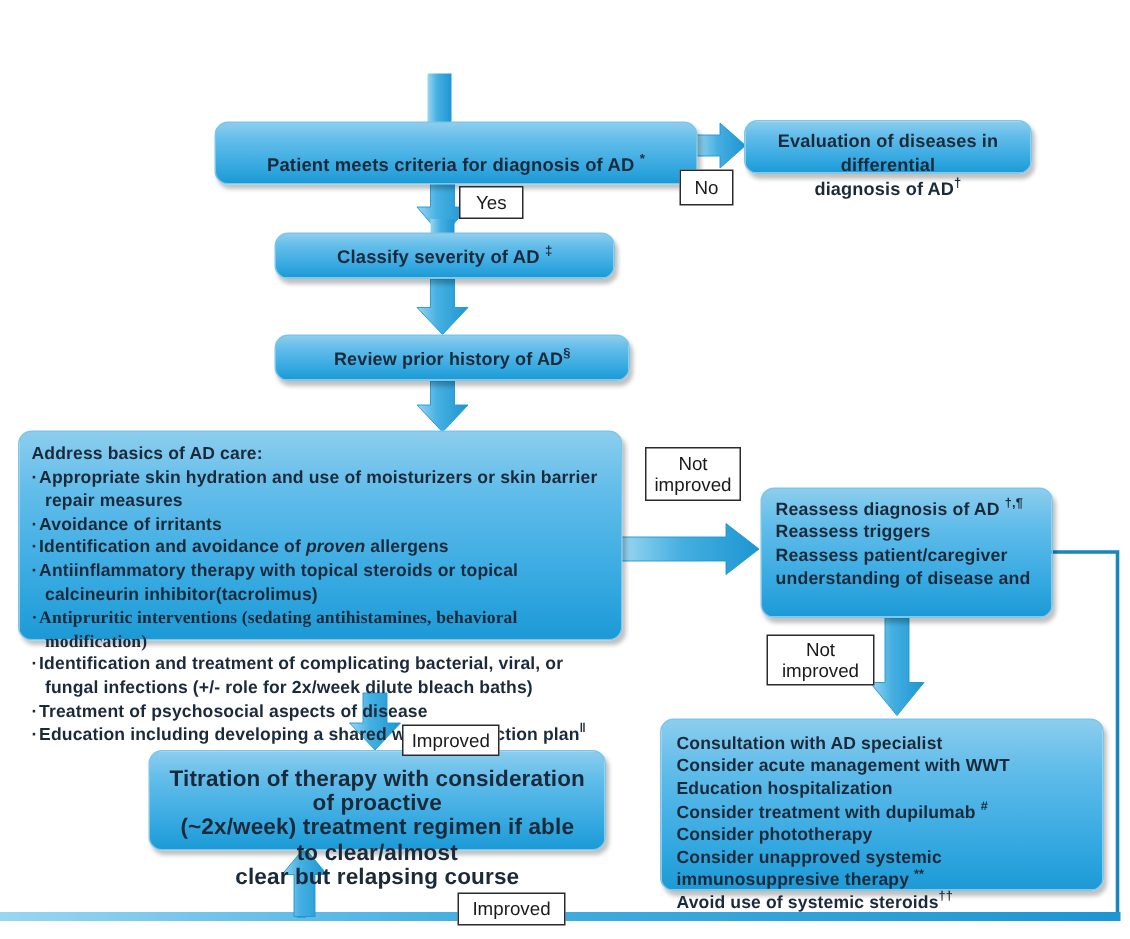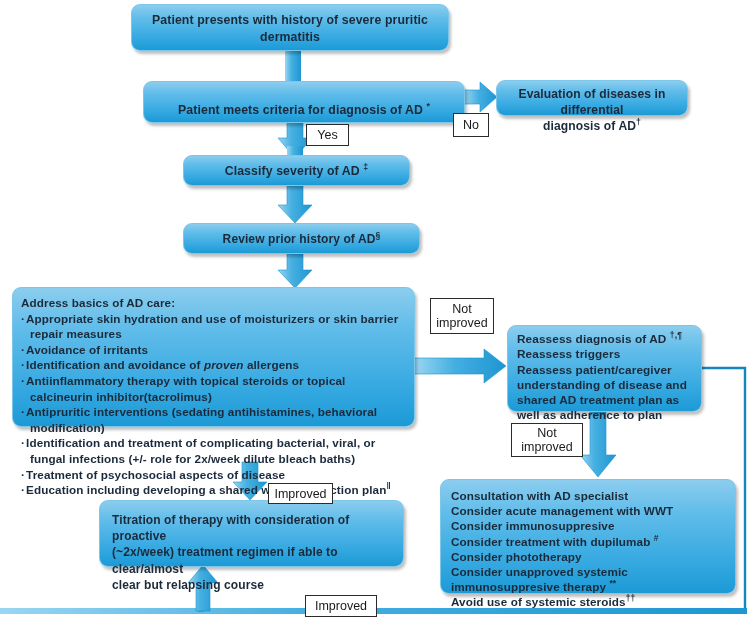--- a/index.html
+++ b/index.html
@@ -119,24 +119,20 @@
 
     <g>
       <polygon points="196,611 210,611 210,583 218,583 203,565 188,583 196,583" fill="url(#agv)" stroke="#1d96d2" stroke-width="0.6"></polygon>
     </g>
 
     <g>
       <rect x="108" y="566" width="3" height="2" fill="#ffffff"></rect>
     </g>
   </svg>
 
-  <div class="node center" style="left:131px;top:4px;width:318px;height:47px;padding:7px 14px;font-size:12.3px;line-height:17px;">
-    <span class="txt">Patient presents with history of severe pruritic</span>
-    <span class="txt">dermatitis</span>
-  </div>
 
   <div class="node center" style="left:143px;top:81px;width:322px;height:33px;padding:20px 12px;font-size:12.3px;line-height:17px;">
     <span class="txt"><span>Patient meets criteria for diagnosis of AD </span><sup class="fn">*</sup></span>
   </div>
 
   <div class="node center" style="left:496px;top:80px;width:192px;height:36px;padding:5px 10px;font-size:12.1px;line-height:16px;">
     <span class="txt">Evaluation of diseases in differential</span>
     <span class="txt"><span>diagnosis of AD</span><sup class="fn">†</sup></span>
   </div>
 
@@ -148,47 +144,46 @@
     <span class="txt"><span>Review prior history of AD</span><sup class="fn">§</sup></span>
   </div>
 
   <div class="node left" style="left:12px;top:287px;width:403px;height:140px;padding:7px 11px 6px 8px;font-size:11.7px;line-height:15.6px;">
     <div>Address basics of AD care:</div>
     <div id="basics-bullets">
         <div style="padding-left: 9px; text-indent: -9px;">· Appropriate skin hydration and use of moisturizers or skin barrier repair measures</div>
         <div style="padding-left: 9px; text-indent: -9px;">· Avoidance of irritants</div>
         <div style="padding-left: 9px; text-indent: -9px;">· Identification and avoidance of <span class="ital">proven</span> allergens</div>
         <div style="padding-left: 9px; text-indent: -9px;">· Antiinflammatory therapy with topical steroids or topical calcineurin inhibitor(tacrolimus)</div>
-        <div style="padding-left: 9px; text-indent: -9px;">· Antipruritic interventions (sedating antihistamines, behavioral modification)</div>
+        <div style="padding-left: 9px; text-indent: -9px; font-family: Liberation Serif, serif;">· Antipruritic interventions (sedating antihistamines, behavioral modification)</div>
         <div style="padding-left: 9px; text-indent: -9px;">· Identification and treatment of complicating bacterial, viral, or fungal infections (+/- role for 2x/week dilute bleach baths)</div>
         <div style="padding-left: 9px; text-indent: -9px;">· Treatment of psychosocial aspects of disease</div>
         <div style="padding-left: 9px; text-indent: -9px;">· Education <b>including developing a shared written AD action plan</b><sup class="fn">‖</sup></div>
       </div>
   </div>
 
   <div class="node left" style="left:507px;top:325px;width:195px;height:87px;padding:6px 9px;font-size:11.8px;line-height:15.3px;">
     <div id="reassess-lines">
         <div>Reassess diagnosis of AD <sup class="fn">†,¶</sup></div>
         <div>Reassess triggers</div>
         <div>Reassess patient/caregiver understanding of disease and </div>
-        <div><b>shared AD</b> treatment plan as well as adherence to plan</div>
       </div>
   </div>
 
-  <div class="node left" style="left:99px;top:500px;width:305px;height:67px;padding:11px 12px;font-size:12px;line-height:16.2px;">
+  <div class="node left" style="left:99px;top:500px;width:305px;height:67px;padding:11px 12px;font-size:15px;line-height:16.2px;text-align:center;">
     <span class="txt">Titration of therapy with consideration of proactive</span>
     <span class="txt">(~2x/week) treatment regimen if able to clear/almost</span>
     <span class="txt">clear but relapsing course</span>
   </div>
 
   <div class="node left" style="left:440px;top:479px;width:296px;height:115px;padding:8px 10px;font-size:11.7px;line-height:15.2px;">
     <div id="consult-lines">
         <div>Consultation with AD specialist</div>
         <div>Consider <span class="uline">acute</span> management with WWT</div>
-        <div>Consider immunosuppresive</div>
+        <div>Education hospitalization</div>
         <div>Consider treatment with dupilumab <sup class="fn">#</sup></div>
         <div>Consider phototherapy</div>
         <div>Consider unapproved systemic immunosuppresive therapy <sup class="fn">**</sup></div>
         <div>Avoid use of systemic steroids<sup class="fn">††</sup></div>
       </div>
   </div>
 
   <div class="tag" style="left:306px;top:124px;width:43px;height:22px;">Yes</div>
 
   <div class="tag" style="left:453px;top:113px;width:36px;height:24px;">No</div>

